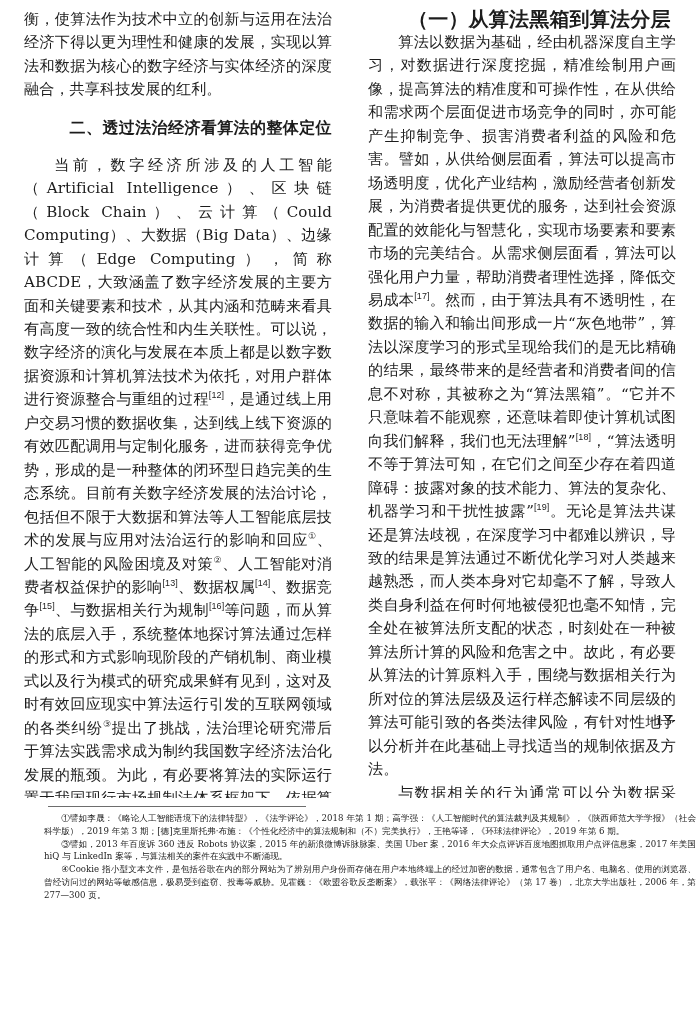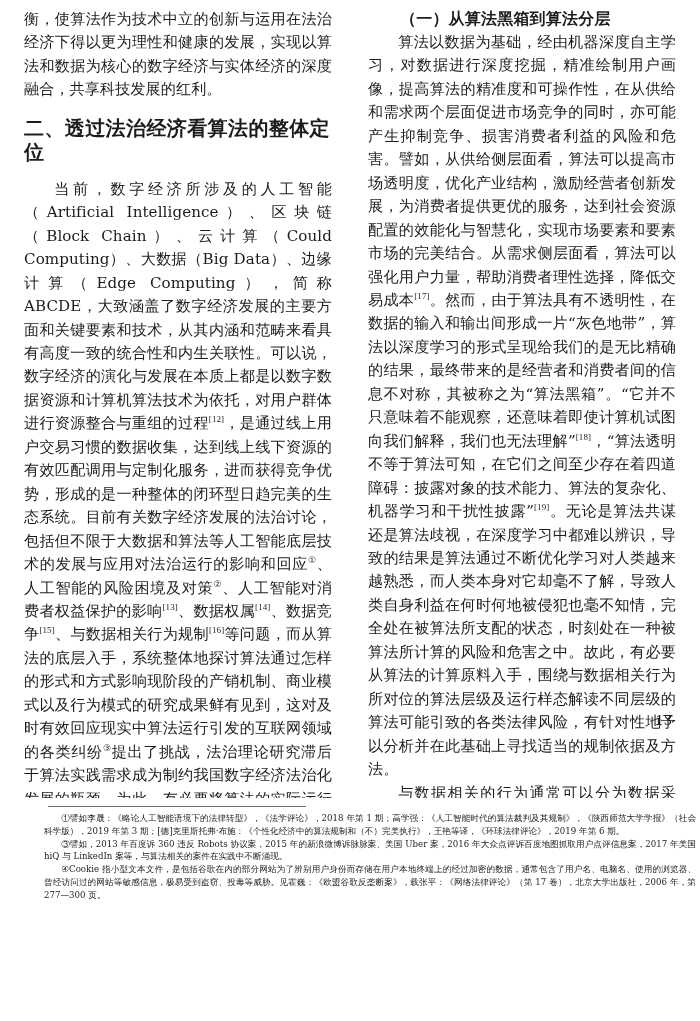--- a/index.html
+++ b/index.html
@@ -46,43 +46,43 @@
     text-align: justify;
     text-align-last: left;
     text-justify: inter-ideograph;
     letter-spacing: 0.1px;
     font-family: "DejaVu Serif", "Liberation Serif", serif;
   }
   p.indent { text-indent: 2em; }
 
   h2.section-heading {
     margin: 14px 0 14px 0;
-    font-size: 20px;
+    font-size: 16px;
     line-height: 24px;
     font-weight: bold;
-    text-align: left;
+    text-align: right;
     letter-spacing: 0.4px;
     font-family: "DejaVu Sans", "Liberation Sans", sans-serif;
   }
 
   h3.sub-heading {
     margin: 0 0 1px 0;
-    font-size: 16px;
+    font-size: 20px;
     line-height: 22px;
     font-weight: bold;
     text-indent: 2em;
     letter-spacing: 0.2px;
     font-family: "DejaVu Sans", "Liberation Sans", sans-serif;
   }
 
   sup.ref {
     font-size: 9px;
     vertical-align: super;
     line-height: 0;
-    font-family: Liberation Serif, serif;
+    font-family: Liberation Sans, sans-serif;
   }
 
   
   .footnotes {
     position: absolute;
     top: 806px;
     left: 24px;
     width: 652px;
     margin-left: 20px;
   }

